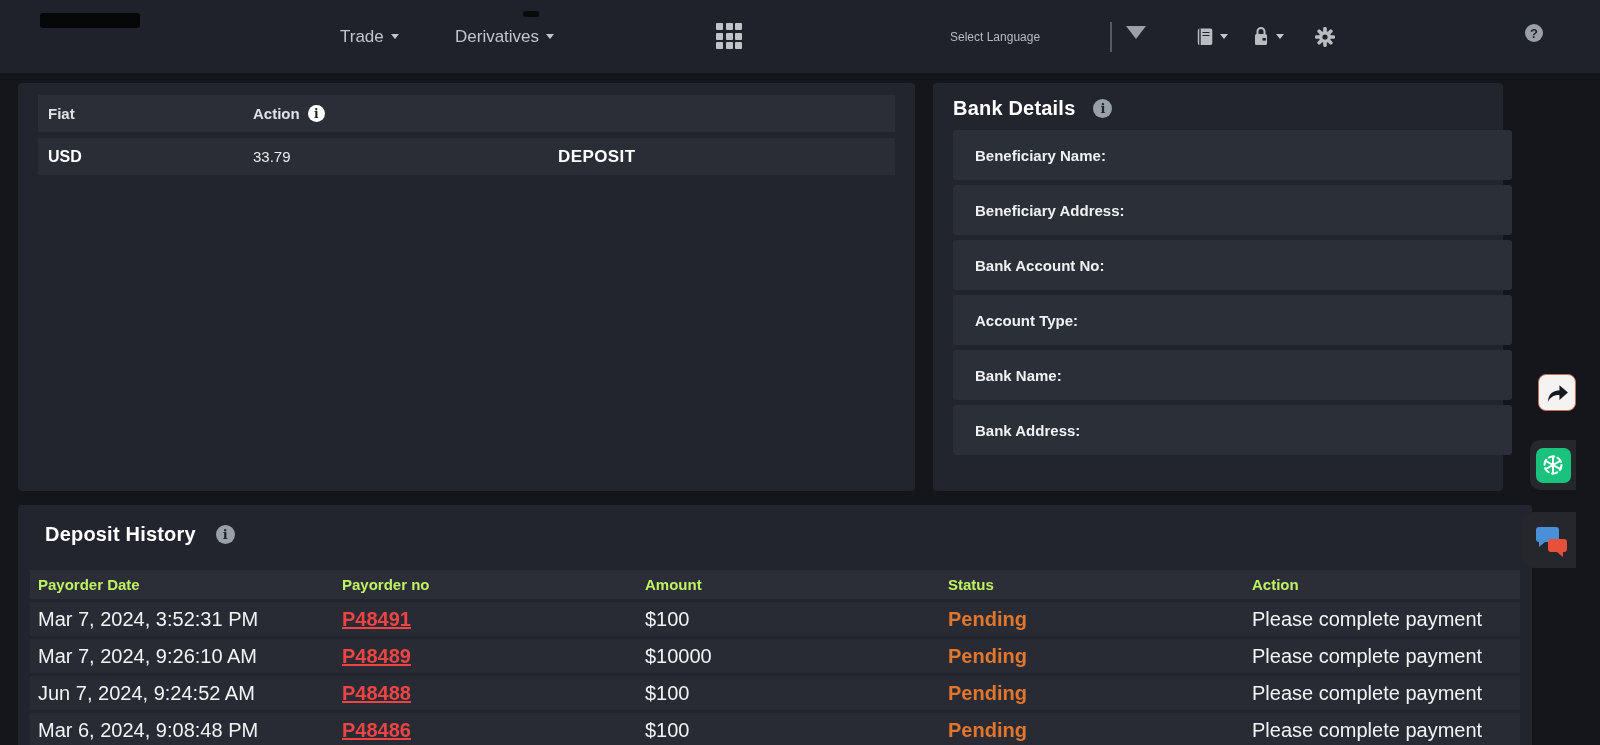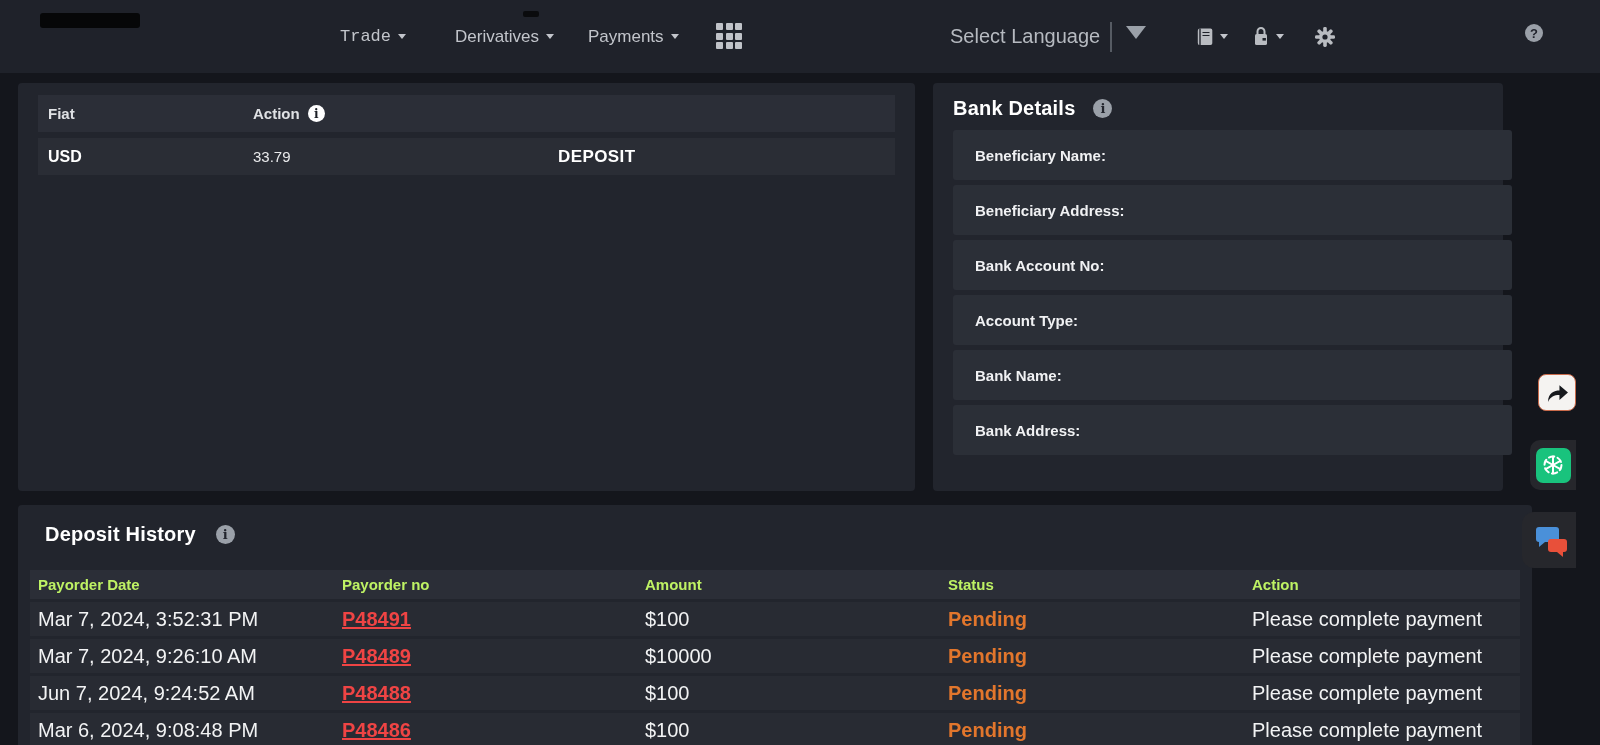--- a/index.html
+++ b/index.html
@@ -21,21 +21,21 @@
     background:#0a0b0d; border-radius:2px; }
   .nav-link { position:absolute; top:0; height:73px; display:flex; align-items:center;
     gap:7px; color:#c2c5cb; font-size:17px; font-weight:500; cursor:pointer; }
   .caret-down { width:0; height:0; border-left:4px solid transparent;
     border-right:4px solid transparent; border-top:5px solid #c2c5cb; display:inline-block; }
   .grid-icon { position:absolute; left:716px; top:23px; width:26px; height:26px;
     display:grid; grid-template-columns:repeat(3,7px); grid-template-rows:repeat(3,7px);
     gap:2.5px; cursor:pointer; }
   .grid-icon span { background:#c0c3c8; border-radius:1px; }
   .select-language { position:absolute; left:950px; top:0; height:73px;
-    display:flex; align-items:center; color:#b6bac0; font-size:20px; cursor:pointer; }
+    display:flex; align-items:center; color:#b6bac0; font-size:12px; cursor:pointer; }
   .lang-divider { position:absolute; left:1110px; top:22px; width:2px; height:30px; background:#565b63; }
   .lang-arrow { position:absolute; left:1126px; top:26px; width:0; height:0; cursor:pointer;
     border-left:10px solid transparent; border-right:10px solid transparent; border-top:13px solid #9aa0a8; }
   .nav-icon-group { position:absolute; top:0; height:73px; display:flex; align-items:center; gap:4px; cursor:pointer; color:#b9bcc1; }
   .help-circle { position:absolute; left:1525px; top:24px; width:18px; height:18px;
     border-radius:50%; background:#9aa0a8; color:#1e212a; font-size:13px; font-weight:700;
     display:flex; align-items:center; justify-content:center; cursor:pointer; }
   
   .panel { position:absolute; background:#22252d; border-radius:4px; }
   .panel-fiat { left:18px; top:83px; width:897px; height:408px; }
@@ -81,30 +81,26 @@
     background:#26272c; border-radius:12px 0 0 12px; display:flex; align-items:center; justify-content:center; cursor:pointer; }
   .chat-glyph { position:relative; width:46px; height:42px; }
 </style>
 </head>
 <body>
 
 <div class="navbar">
   <div class="logo-blob"></div>
   <div class="logo-dot"></div>
 
-  <div class="nav-link" style="left:340px;font-family:Liberation Mono, monospace;">
+  <div class="nav-link" style="left:340px;">
     <span>Trade</span>
     <span class="caret-down"></span>
   </div>
   <div class="nav-link" style="left:455px;">
     <span>Derivatives</span>
-    <span class="caret-down"></span>
-  </div>
-  <div class="nav-link" style="left:588px;">
-    <span>Payments</span>
     <span class="caret-down"></span>
   </div>
 
   <div class="grid-icon">
     <span></span>
       <span></span>
       <span></span>
       <span></span>
       <span></span>
       <span></span>

